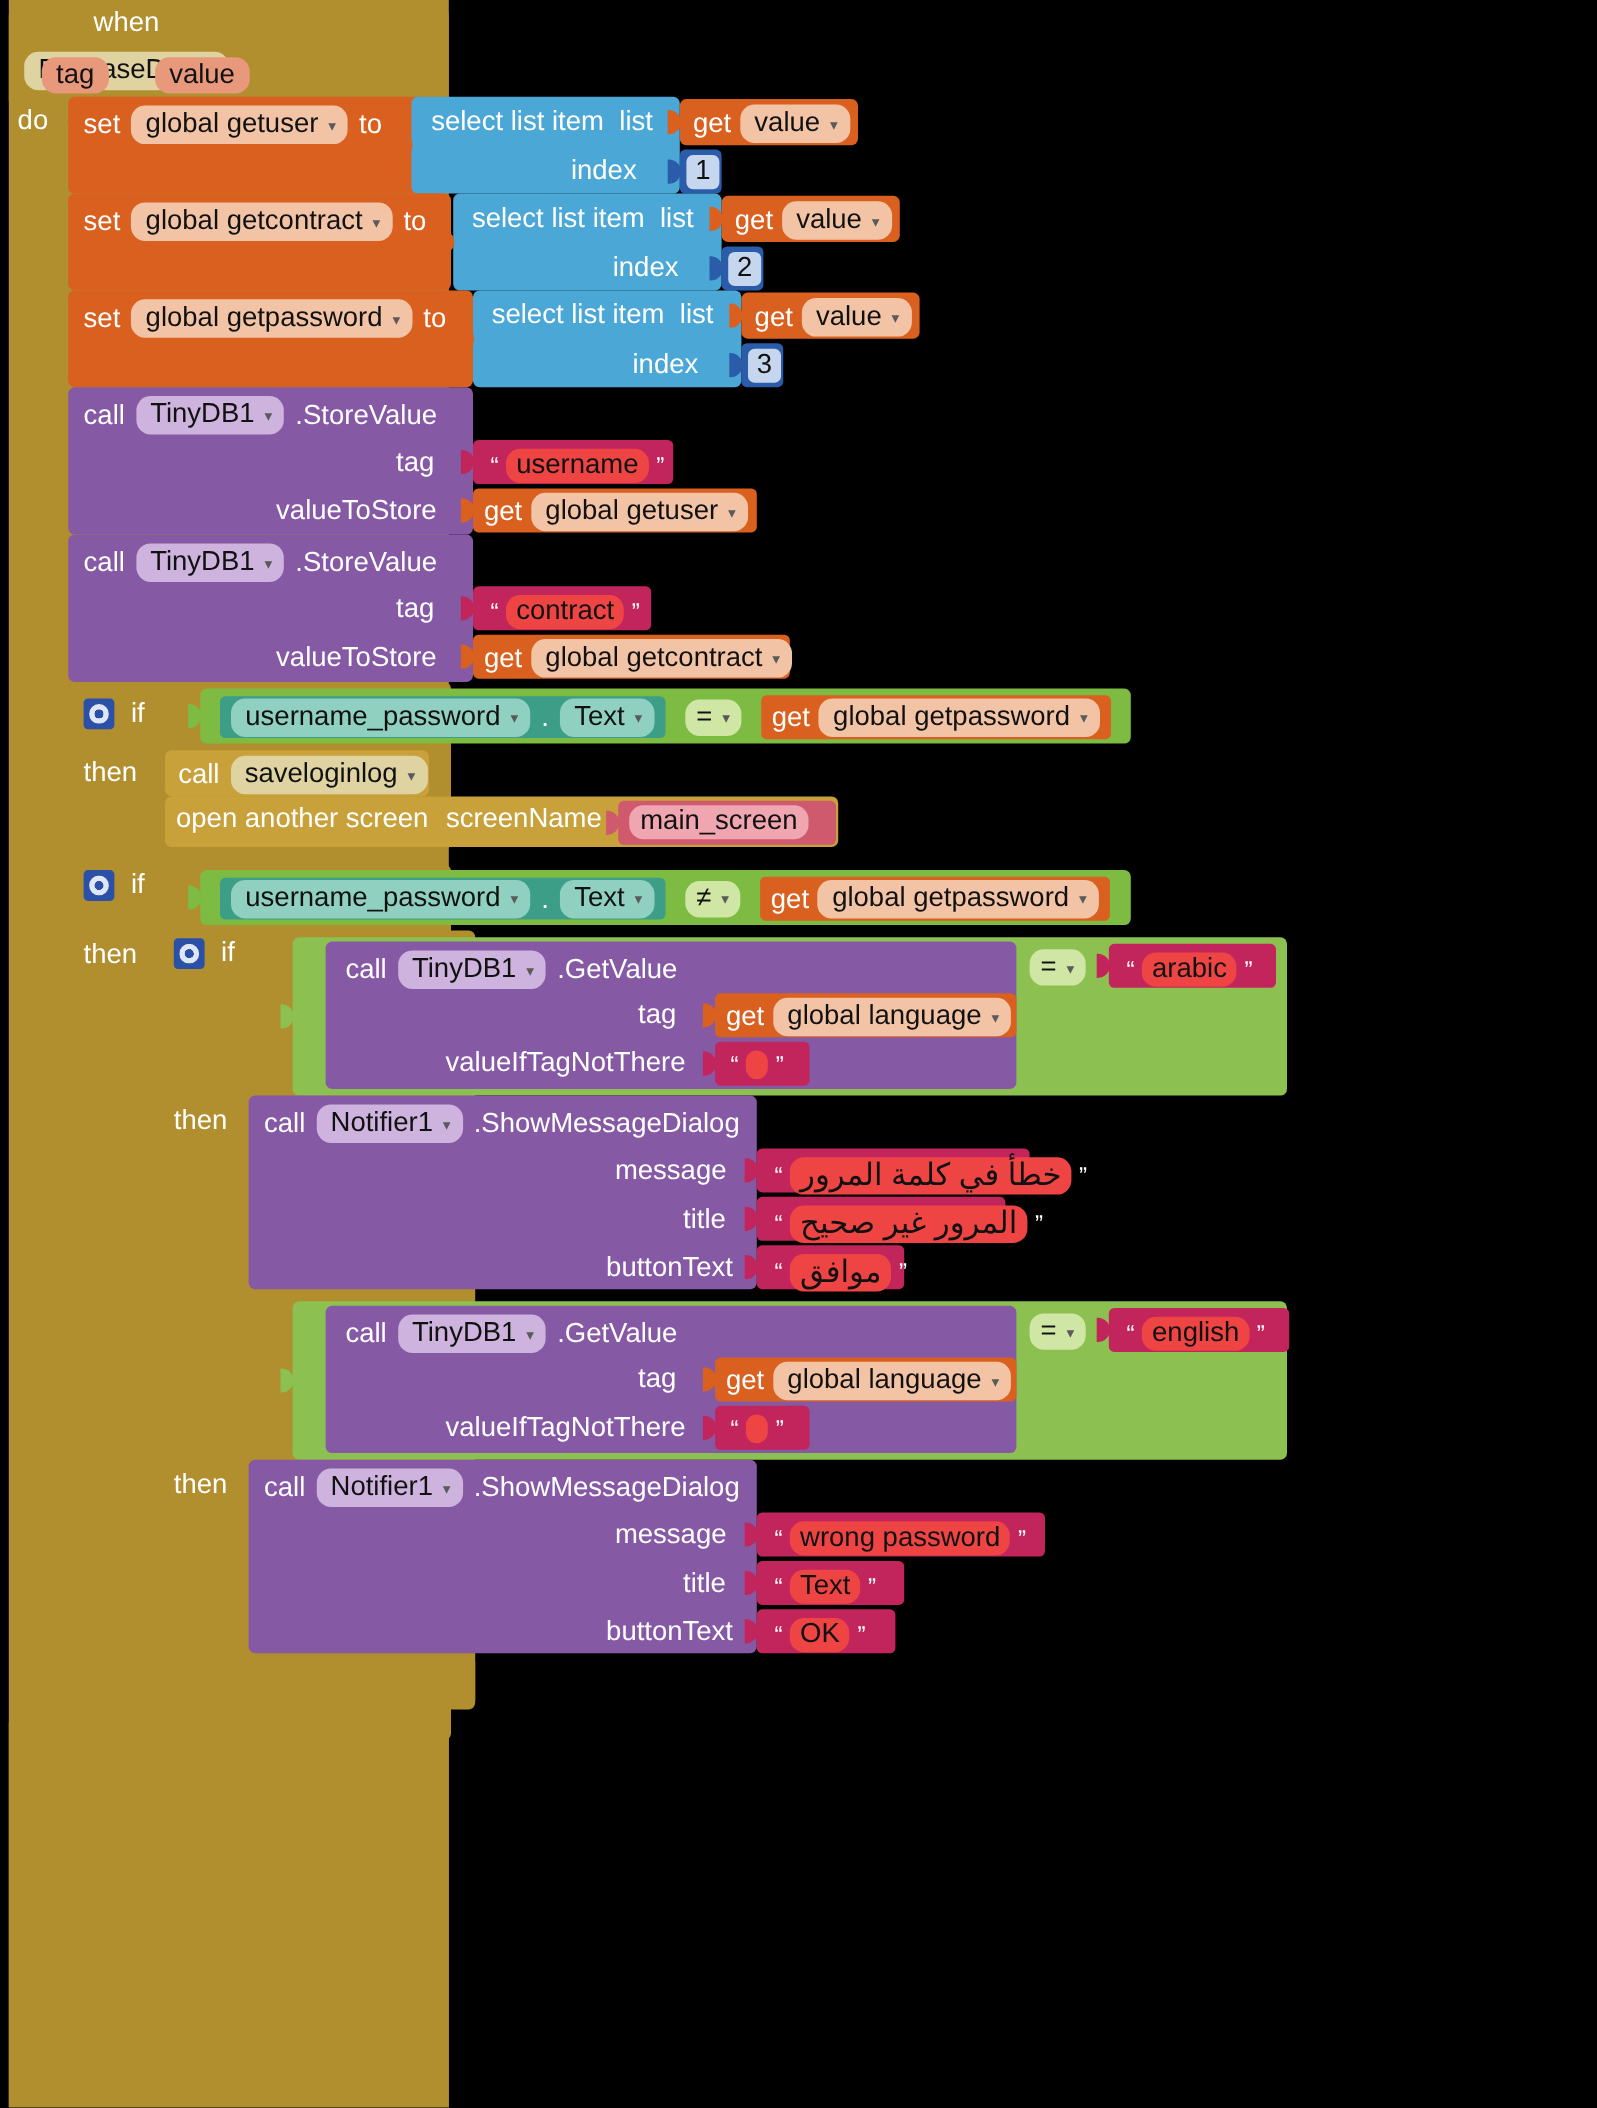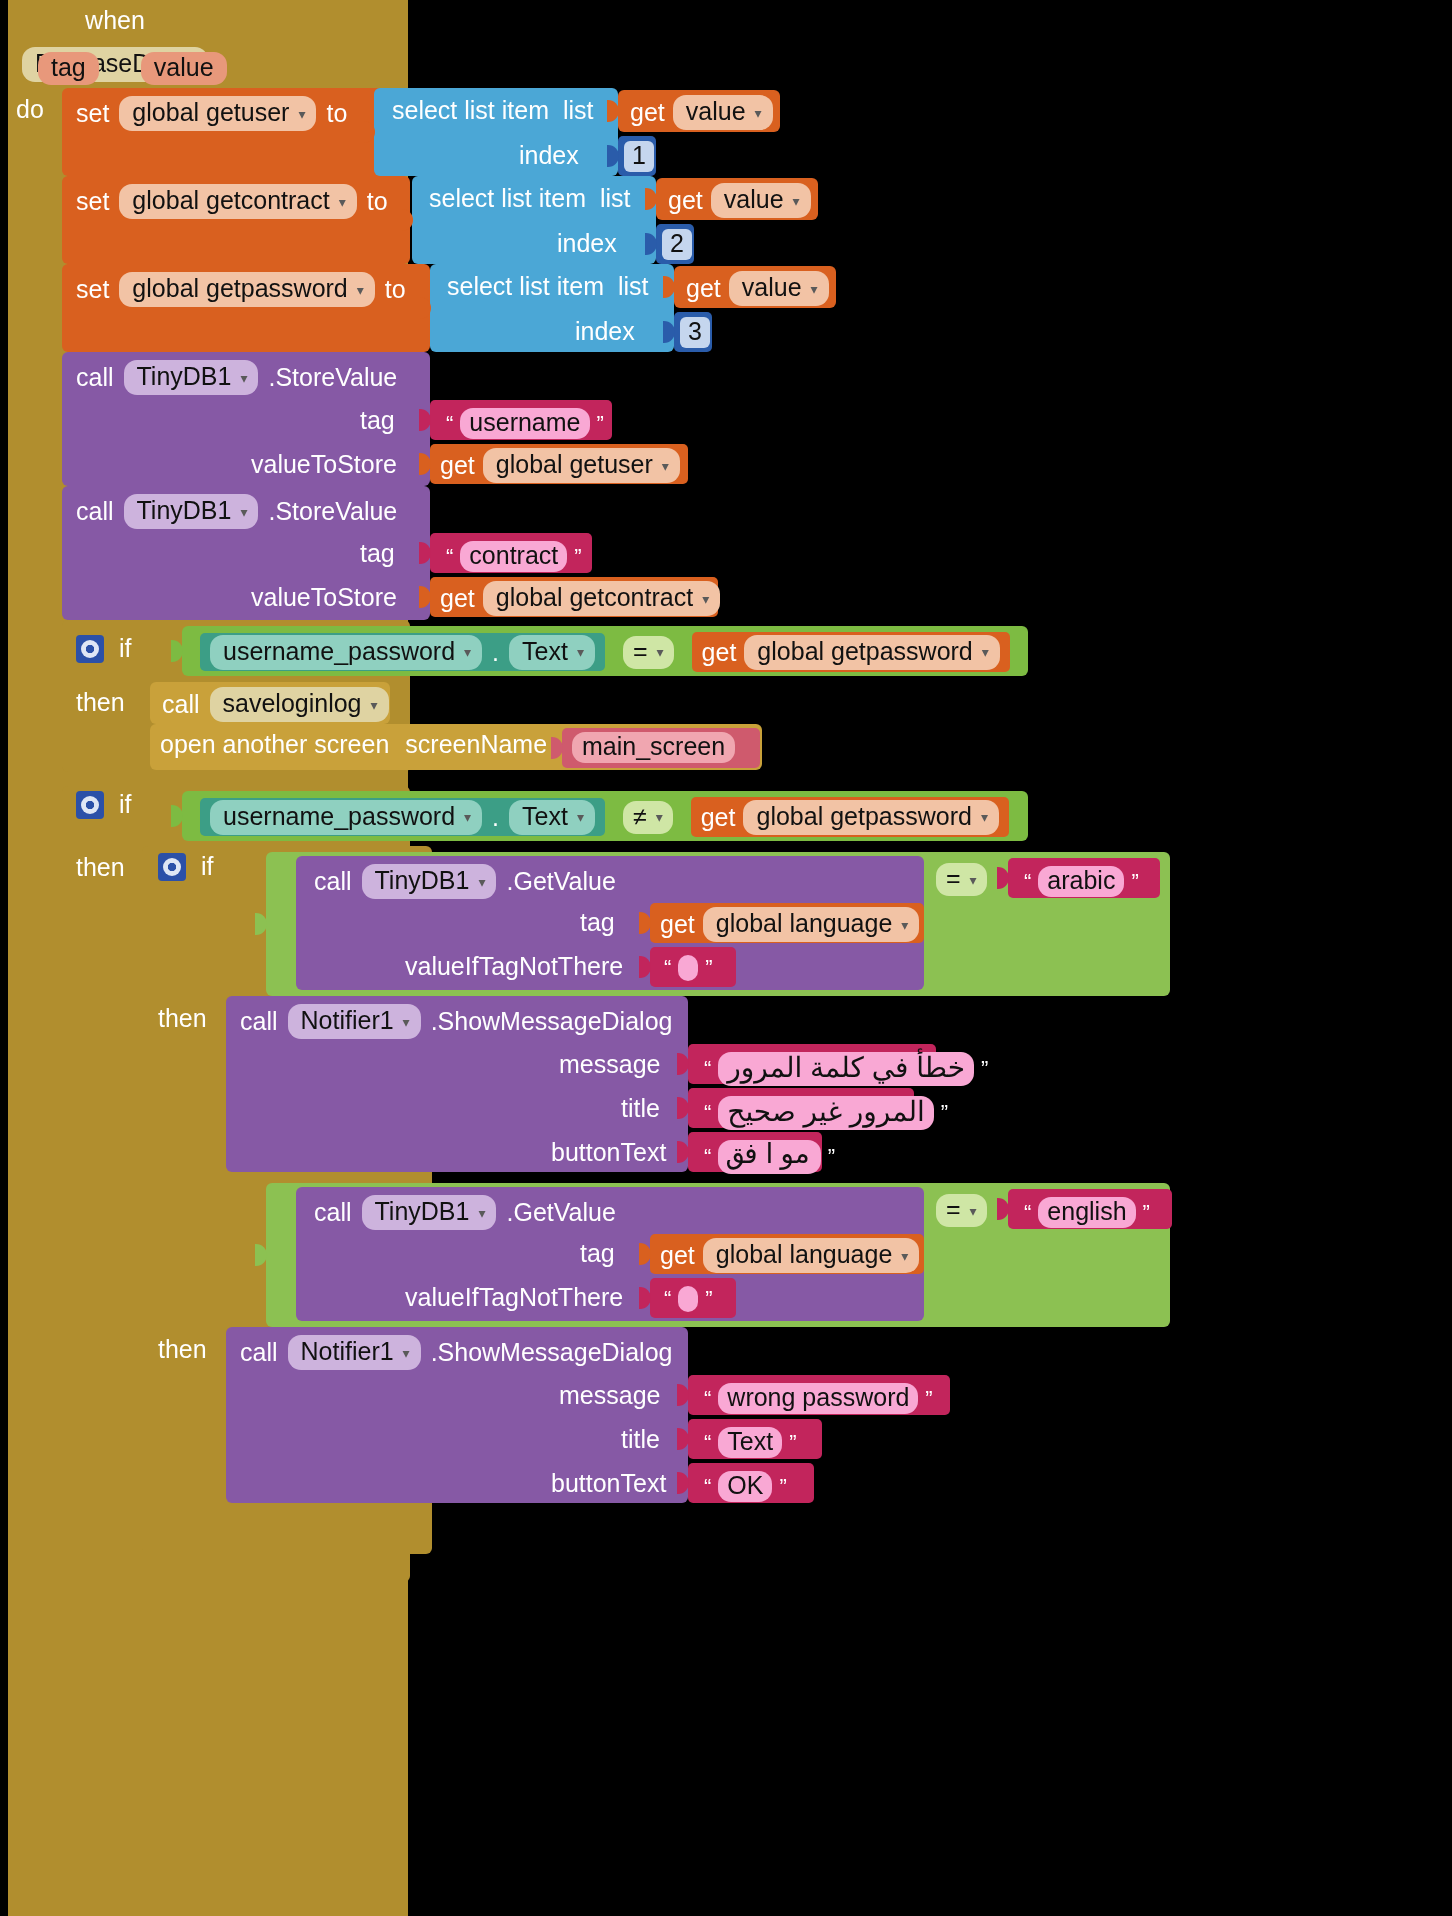--- a/index.html
+++ b/index.html
@@ -35,21 +35,21 @@
   
   .orange    { background: #d9601f; }
   .orange-lt { background: #f2c3a5; }
   .salmon    { background: #e8987b; }
   .blue      { background: #4ba7d6; }
   .numblue   { background: #2a5caa; }
   .numfld    { background: #c5d6ee; }
   .purple    { background: #8659a5; }
   .purple-lt { background: #cdb3dd; }
   .magenta   { background: #c2255c; }
-  .magenta-lt{ background: #f9a8d4; }
+  .magenta-lt{ background: #ef4444; }
   .green     { background: #7dbb42; }
   .teal-lt   { background: #8fd0c0; }
   .green-op  { background: #8cc152; }
   .green-opl { background: #bce08a; }
   .rose      { background: #cf5a6d; }
   .rose-lt   { background: #f0a6b0; }
 
   
   .gear {
     width: 28px; height: 28px; border-radius: 4px;
@@ -451,21 +451,21 @@
     <span class="quote">“</span>
     <span class="pill magenta-lt ar" style="padding:1px 9px 3px;">المرور غير صحيح</span>
     <span class="quote">”</span>
   </div>
 
   <div class="blk magenta" style="left:688px; top:1132px; width:134px; height:40px; border-radius:5px;">
     <div class="nub magenta"></div>
   </div>
   <div class="blk strblk" style="left:694px; top:1136px;">
     <span class="quote">“</span>
-    <span class="pill magenta-lt ar" style="padding:1px 9px 3px;font-family:Liberation Mono, monospace;">موافق</span>
+    <span class="pill magenta-lt ar" style="padding:1px 9px 3px;">موافق</span>
     <span class="quote">”</span>
   </div>
 
   <div class="blk green-op" style="left:266px; top:1183px; width:904px; height:144px; border-radius:6px;">
     <div class="nub green-op"></div>
   </div>
 
   <div class="blk purple" style="left:296px; top:1187px; width:628px; height:134px; border-radius:6px;"></div>
   <div class="blk row" style="left:314px; top:1195px; gap:10px;">
     <span class="lbl-w">call</span>

